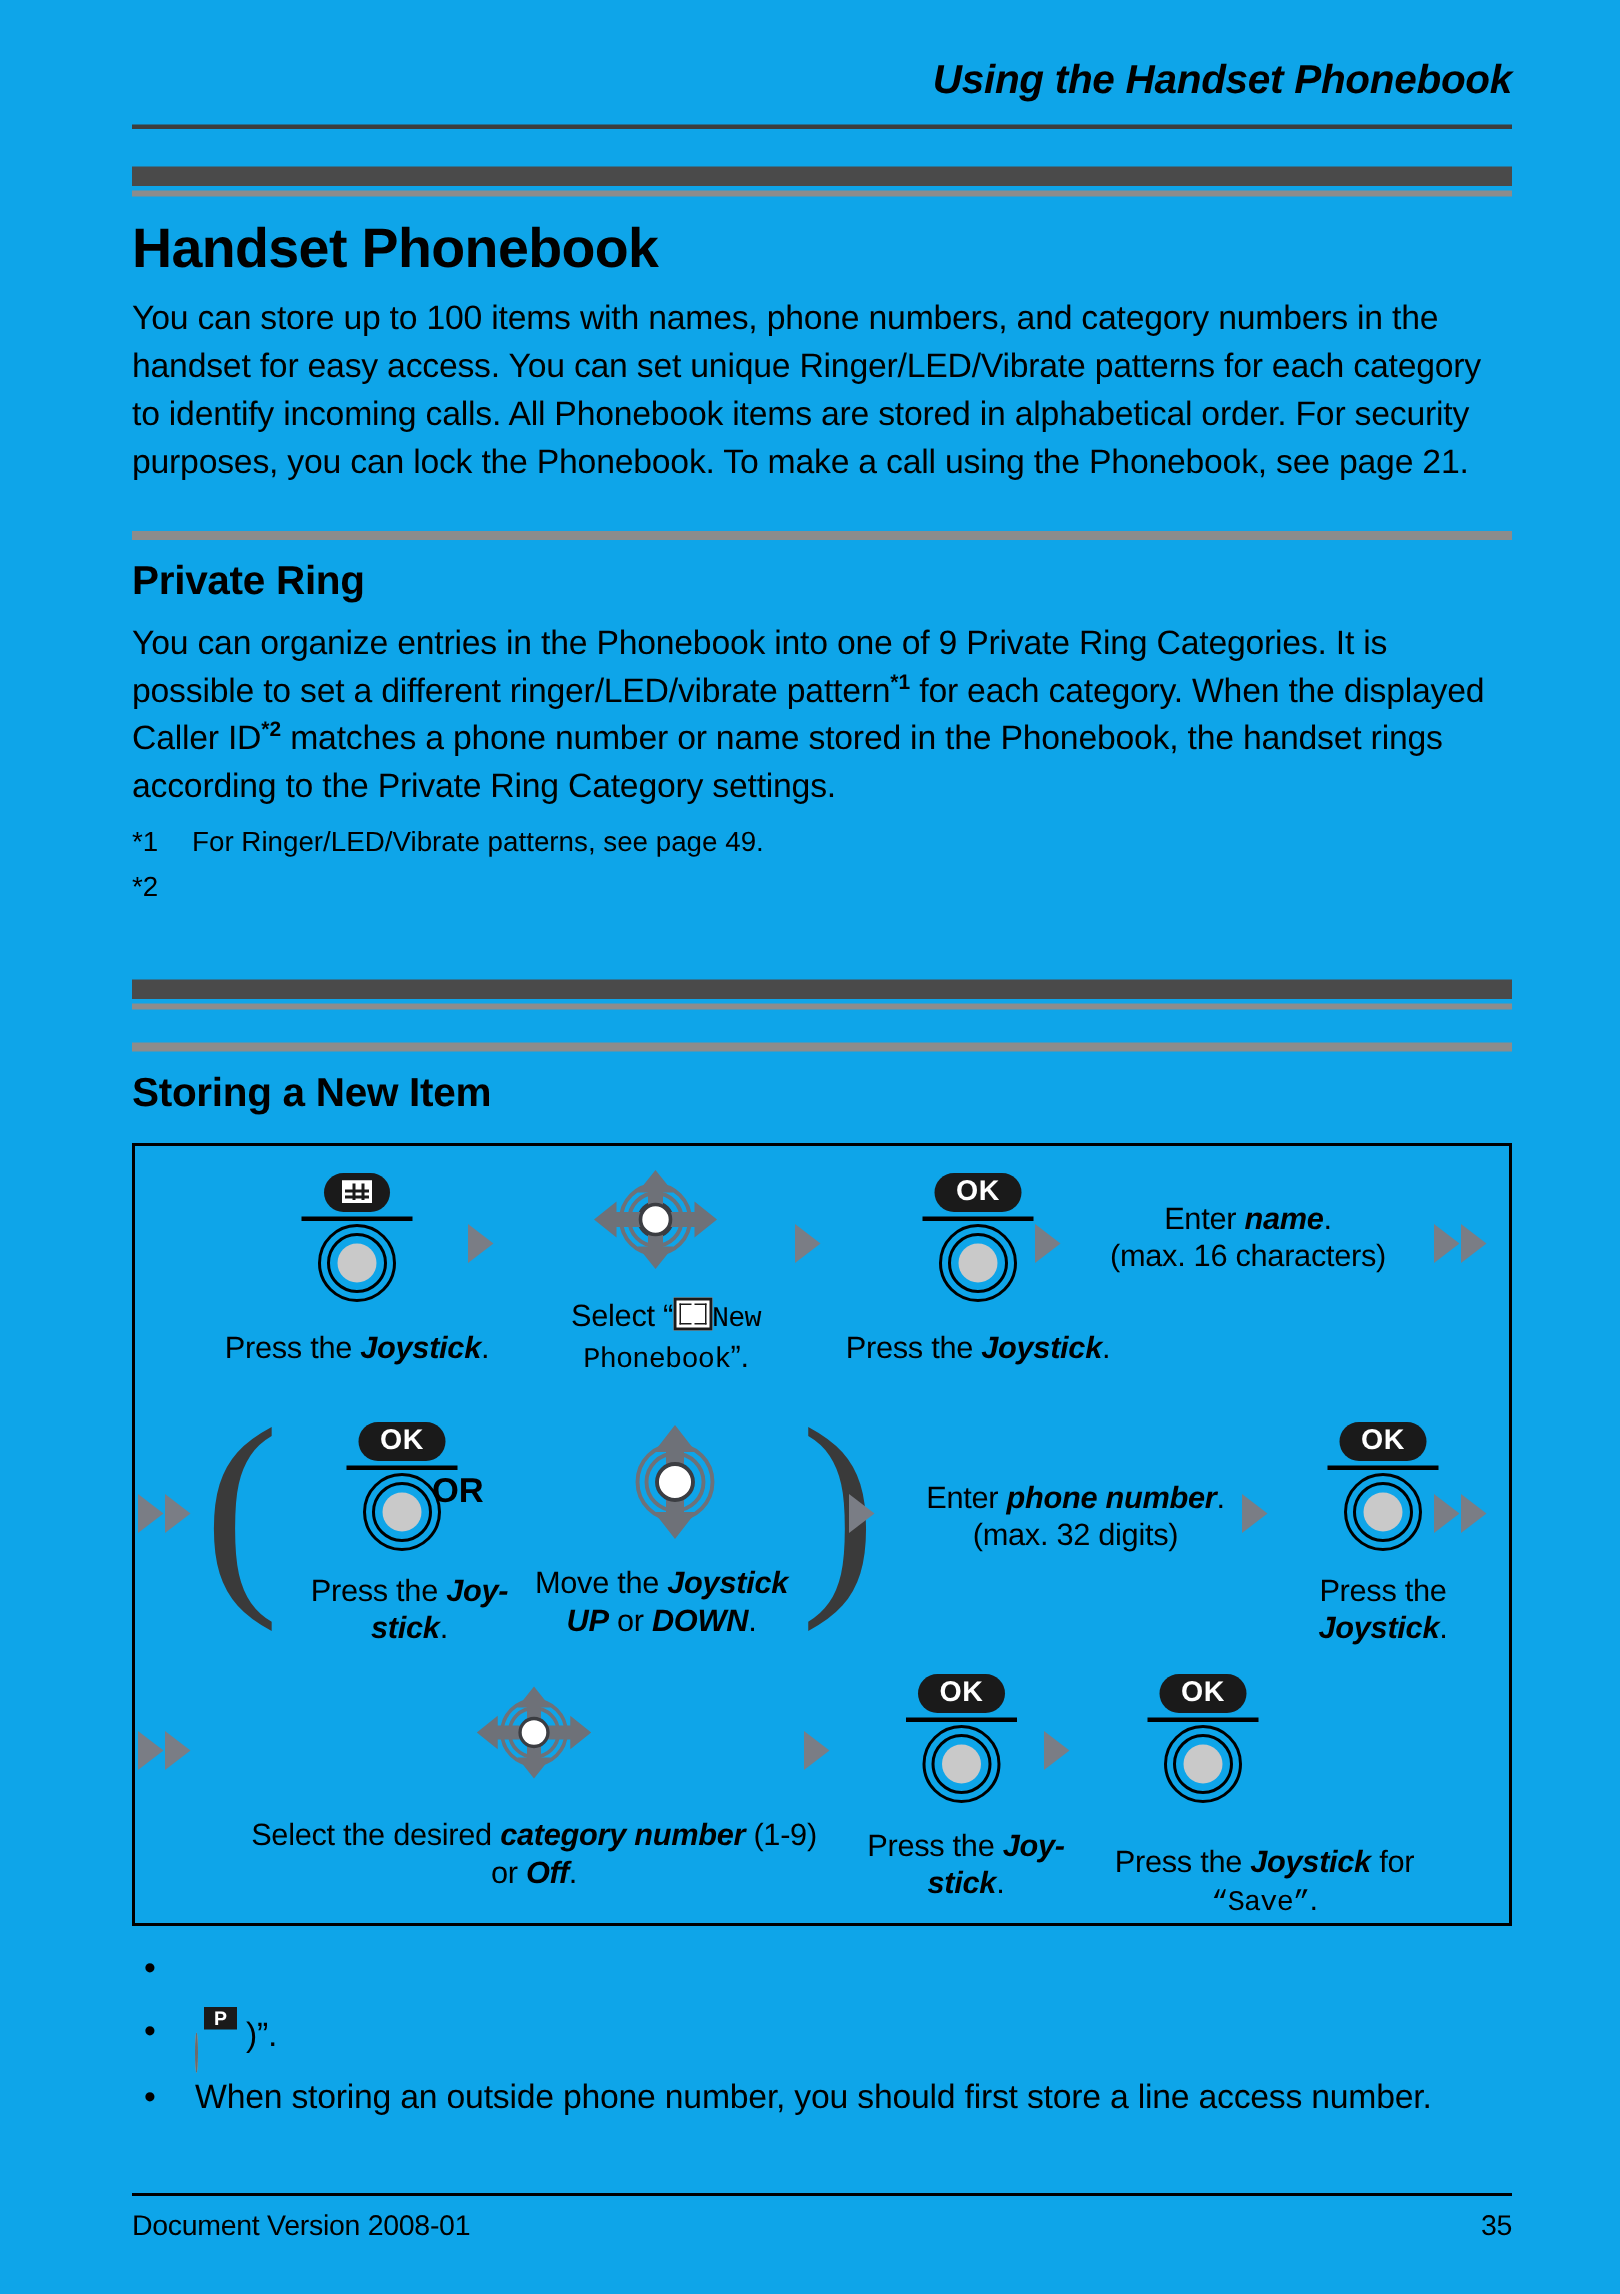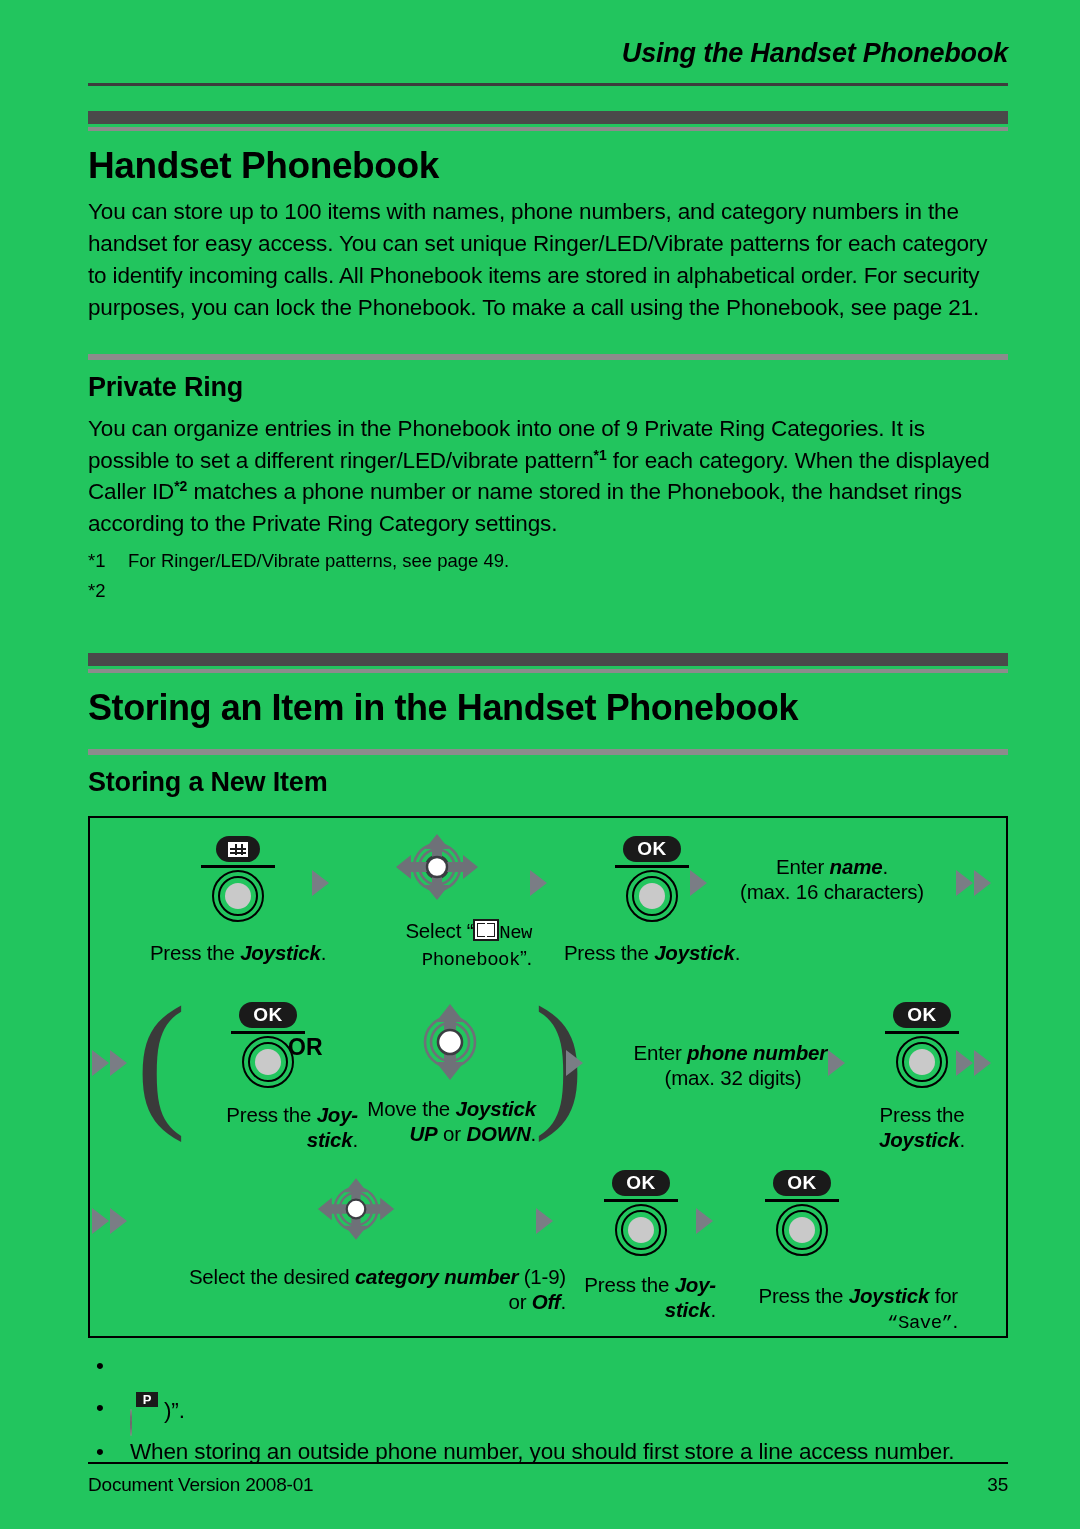--- a/index.html
+++ b/index.html
@@ -9,21 +9,21 @@
   }
   body {
     font-family: "Liberation Sans", sans-serif;
     color: #000000;
   }
   #page {
     position: relative;
     width: 1080px;
     height: 1529px;
     margin: 0 auto;
-    background: #22c55e;
+    background: #0ea5e9;
     overflow: hidden;
   }
   .content {
     position: absolute;
     left: 88px;
     top: 0;
     width: 920px;
     height: 1529px;
   }
 
@@ -120,21 +120,21 @@
   .cell {
     position: absolute;
     text-align: center;
   }
   .cap {
     font-size: 20.5px;
     line-height: 1.22;
     letter-spacing: -0.2px;
     white-space: nowrap;
   }
-  .cap.left { text-align: right; }
+  .cap.left { text-align: center; }
   .cap b { font-weight: bold; font-style: italic; }
   .mono {
     font-family: "Liberation Mono", "DejaVu Sans Mono", monospace;
     font-size: 19px;
     letter-spacing: -0.5px;
   }
 
   
   .tri {
     width: 0; height: 0;
@@ -306,21 +306,20 @@
       </div>
       <div class="fnote">
         <span class="mk">*2</span>
       </div>
     </div>
 
     <div class="band" style="margin-top:50px">
       <div class="bar"></div>
       <div class="under"></div>
     </div>
-    <h1 class="doc-h1 tall">Storing an Item in the Handset Phonebook</h1>
 
     <div class="sec-rule" style="margin-top:22px"></div>
     <h2 class="doc-h2">Storing a New Item</h2>
 
     <div class="flowbox">
 
       <div class="frow" style="top:0">
 
         <div class="cell" style="left:48px; top:18px; width:200px;">
           <div class="jstack">
@@ -407,21 +406,21 @@
             <path d="M35 2 L49 20 L41 20 L41 60 L49 60 L35 78 L21 60 L29 60 L29 20 L21 20 Z" fill="#6e7178"></path>
             <circle cx="35" cy="40" r="12" fill="#ffffff" stroke="#3b3d42" stroke-width="2.6"></circle>
           </svg>
           <div class="cap left" style="margin-top:10px;"><span>Move the </span><b>Joystick</b><br><b>UP</b><span> or </span><b>DOWN</b><span>.</span></div>
         </div>
 
         <div class="cell" style="left:476px; top:58px;">
           <div class="tri"></div>
         </div>
 
-        <div class="cell" style="left:518px; top:48px; width:250px;">
+        <div class="cell" style="left:502px; top:48px; width:250px;">
           <div class="cap"><span>Enter </span><b>phone number</b><span>.</span></div>
           <div class="cap">(max. 32 digits)</div>
         </div>
 
         <div class="cell" style="left:738px; top:58px;">
           <div class="tri"></div>
         </div>
 
         <div class="cell" style="left:762px; top:10px; width:140px;">
           <div class="jstack">

